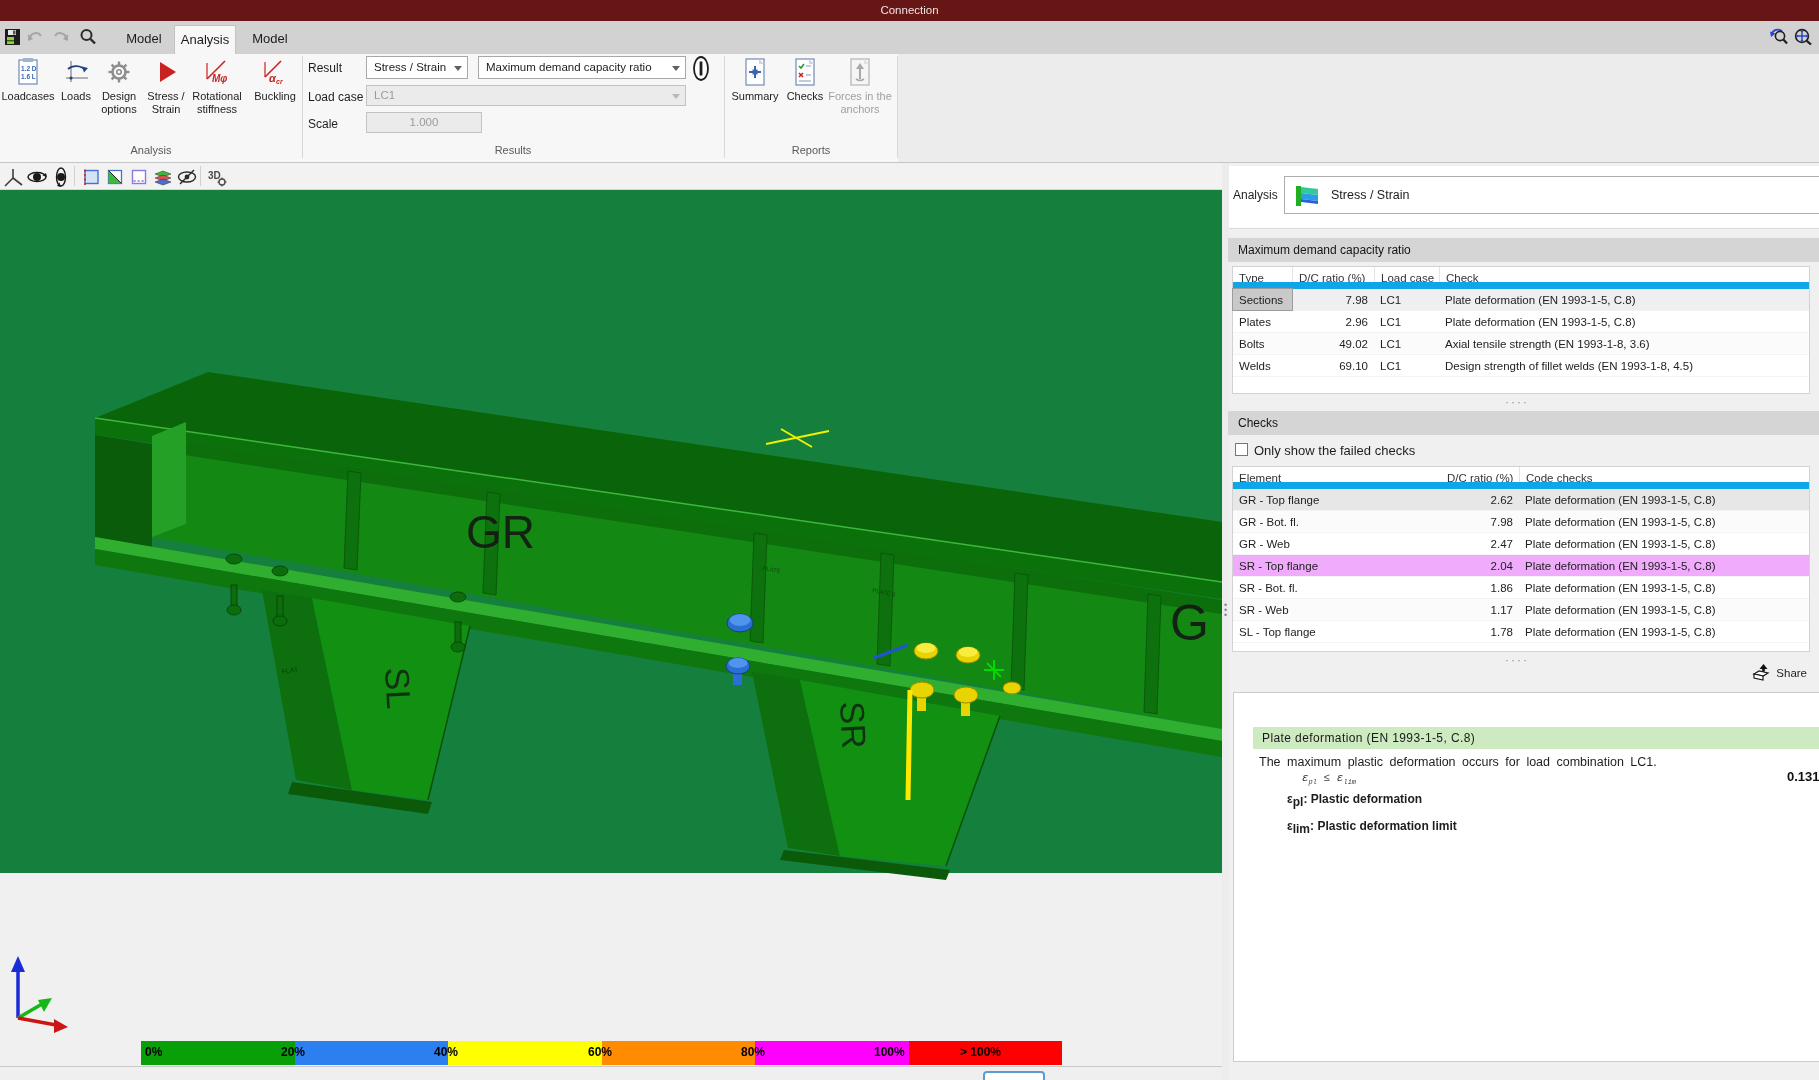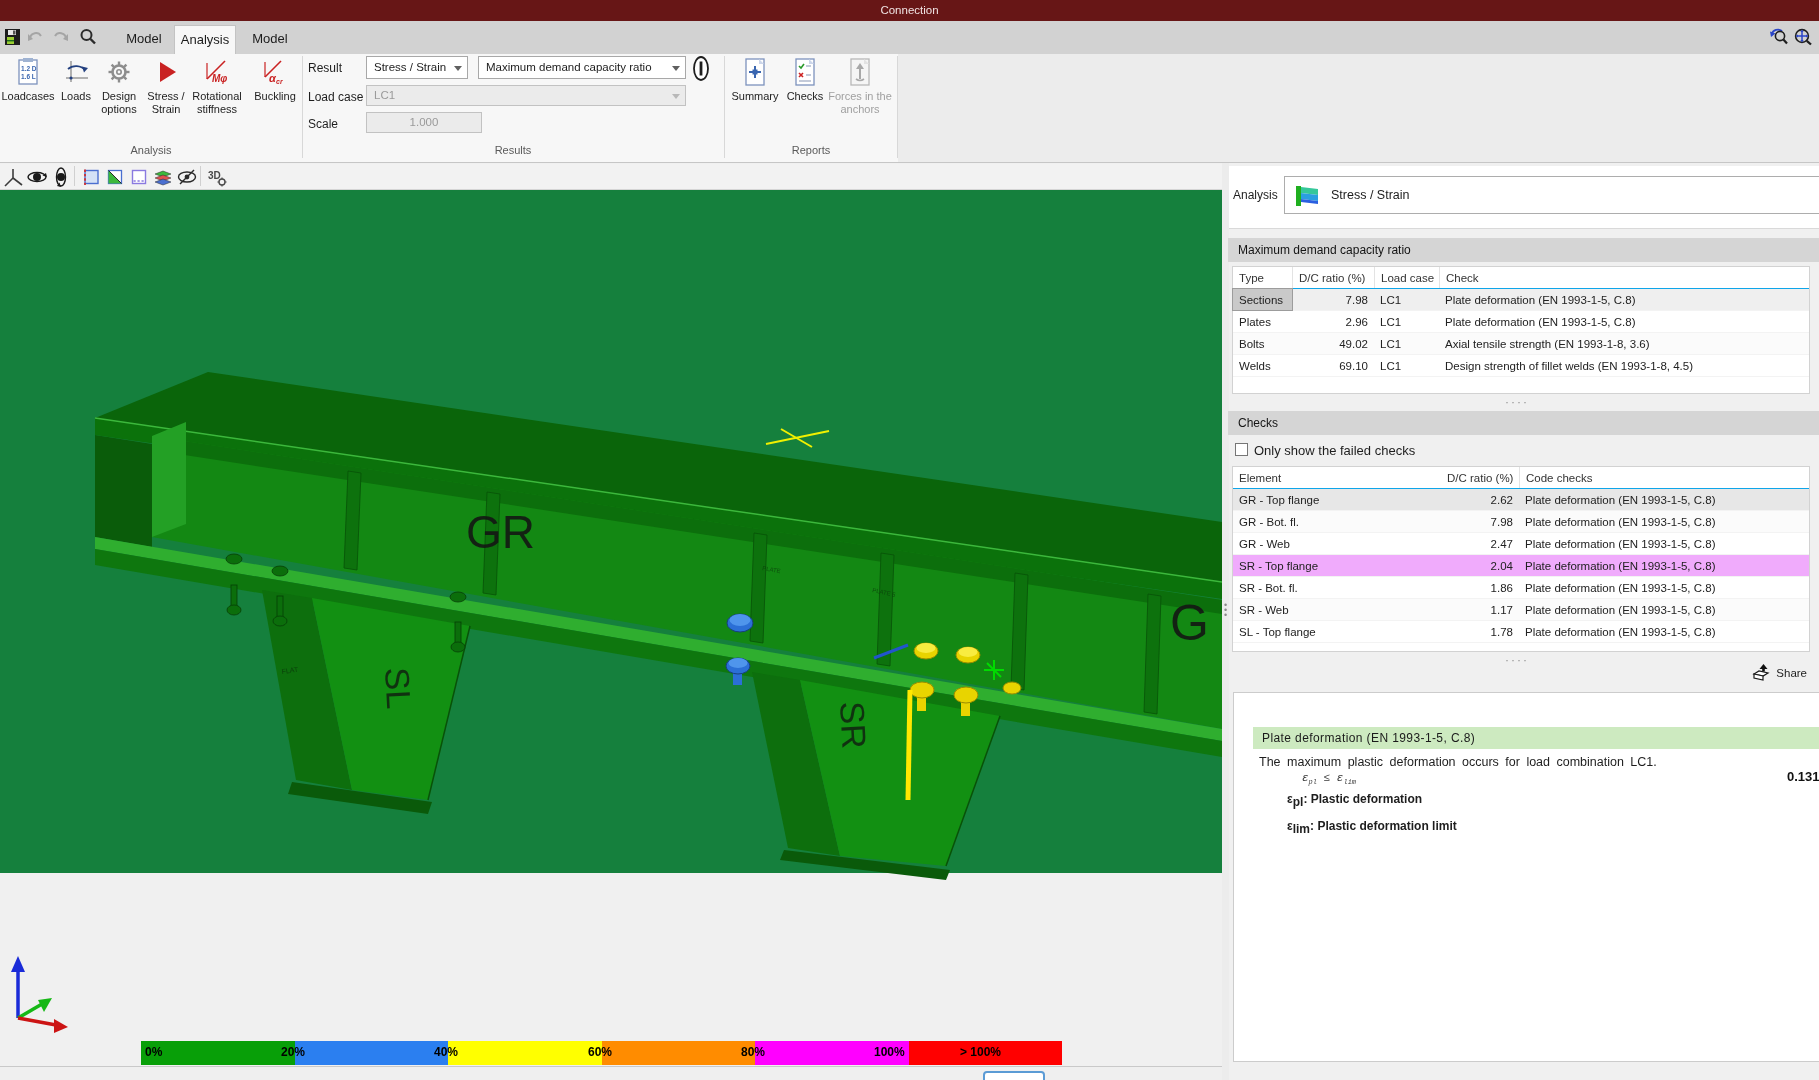--- a/index.html
+++ b/index.html
@@ -52,21 +52,21 @@
   .splitter { left:1222px; top:163px; width:7px; height:917px; background:#ececec; }
   .grip-v { position:absolute; left:2px; top:440px; width:3px; color:#8a8a8a; font-size:9px; line-height:5px; }
 
   
   .panel { left:1229px; top:163px; width:590px; height:917px; background:#f0f0f0; }
   .card-sel { position:absolute; left:0; top:3px; width:590px; height:63px; background:#fff; border-bottom:1px solid #d9d9d9; }
   .secbar { position:absolute; left:-1px; width:591px; height:24px; background:#d5d5d5; font-size:12px;
             color:#141414; line-height:24px; padding-left:10px; }
   .tbl { position:absolute; left:3px; width:578px; background:#fff; border:1px solid #d2d2d2; font-size:11.5px; color:#222; }
   .trow { display:flex; height:22px; line-height:22px; border-bottom:1px solid #f3f3f3; }
-  .trow.head { color:#333; border-bottom:1px solid #0ea5e9; }
+  .trow.head { color:#333; border-bottom:7px solid #0ea5e9; }
   .tc { overflow:hidden; white-space:nowrap; padding:0 6px; }
   .num { text-align:right; }
   .hsep { border-left:1px solid #e3e3e3; }
   .c1{width:59px;} .c2{width:82px;} .c3{width:65px;} .c4{flex:1;}
   .e1{width:208px;} .e2{width:78px;} .e3{flex:1;}
   .selcell { background:#c9c9c9; outline:1px solid #9c9c9c; }
   .selrow  { background:#efefef; }
   .selrow2 { background:#e7e7e7; }
   .griph { position:absolute; left:276px; color:#8f8f8f; font-size:12px; letter-spacing:2px; line-height:6px; }
 

